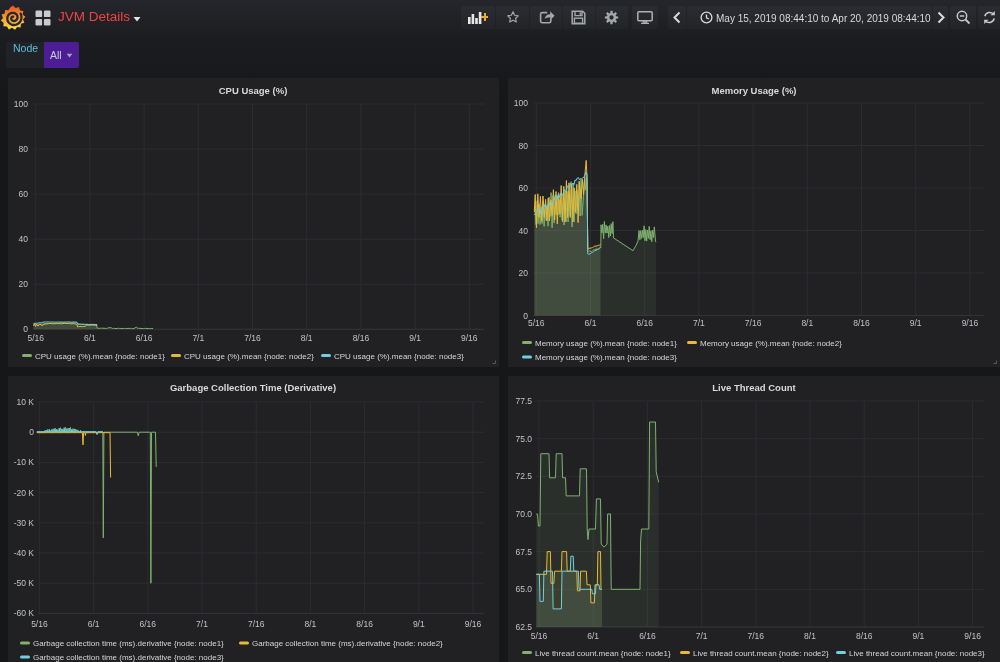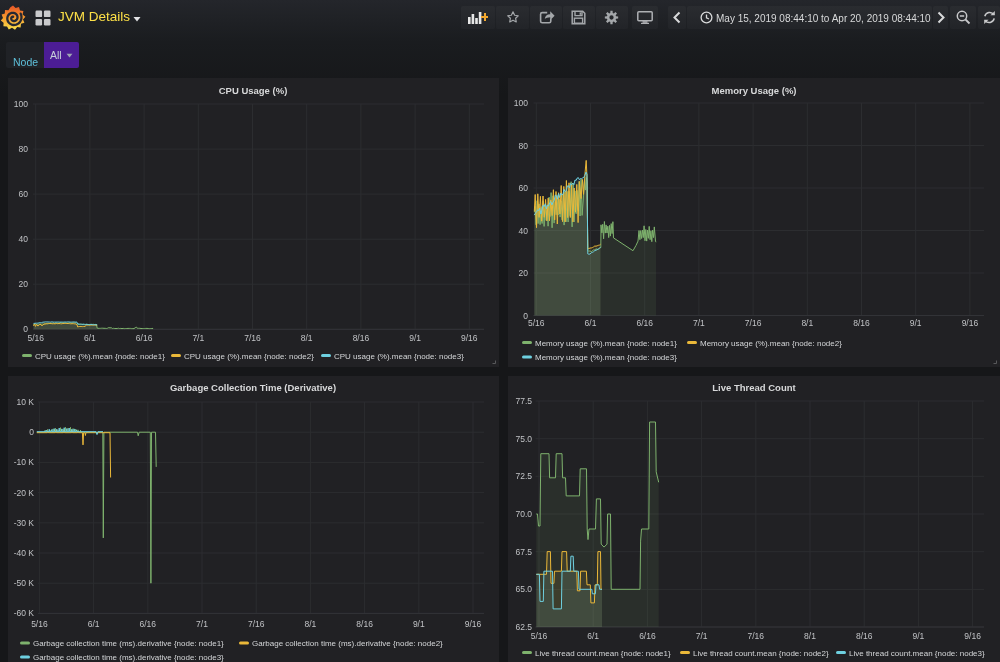--- a/index.html
+++ b/index.html
@@ -35,21 +35,21 @@
   <path d="M20.67 9.70 L21.22 11.18 L21.47 12.71 L21.43 14.24 L21.11 15.71 L20.53 17.07 L19.71 18.28 L18.69 19.30 L17.52 20.10 L16.24 20.65 L14.90 20.94 L13.55 20.98 L12.24 20.76 L11.02 20.31 L9.92 19.65 L8.98 18.80 L8.24 17.82 L7.70 16.73 L7.39 15.58 L7.30 14.41 L7.43 13.27 L7.77 12.20 L8.30 11.23 L8.98 10.40 L9.79 9.72 L10.70 9.22 L11.66 8.91 L12.65 8.80 L13.61 8.86 L14.52 9.11 L15.35 9.51 L16.07 10.06 L16.66 10.71 L17.10 11.44 L17.38 12.23 L17.51 13.03 L17.48 13.81 L17.30 14.56 L17.00 15.24 L16.58 15.83 L16.08 16.31 L15.50 16.67 L14.89 16.91 L14.27 17.02 L13.66 17.01 L13.09 16.88 L12.57 16.66 L12.12 16.35 L11.76 15.97 L11.49 15.55 L11.32 15.10 L11.25 14.65 L11.26 14.22 L11.36 13.81 L11.53 13.46 L11.76 13.17 L12.02 12.94 L12.31 12.79 L12.60 12.70 L12.89 12.68 L13.15 12.73" fill="none" stroke="#262933" stroke-width="2.3" stroke-linecap="round"></path>
 </svg>
 
 <svg style="position:absolute;left:35px;top:10px" width="16" height="16" viewBox="0 0 16 16">
   <rect x="0.5" y="0.5" width="6.6" height="6.6" rx="1.2" fill="#c9cacc"></rect>
   <rect x="8.9" y="0.5" width="6.6" height="6.6" rx="1.2" fill="#c9cacc"></rect>
   <rect x="0.5" y="8.9" width="6.6" height="6.6" rx="1.2" fill="#c9cacc"></rect>
   <rect x="8.9" y="8.9" width="6.6" height="6.6" rx="1.2" fill="#c9cacc"></rect>
 </svg>
 
-<div class="navtxt" style="left:58px;top:9px;font-size:13.5px;font-weight:500;color:#fde047;">JVM Details</div>
+<div class="navtxt" style="left:58px;top:9px;font-size:13.5px;font-weight:500;color:#ef4444;">JVM Details</div>
 <svg style="position:absolute;left:132px;top:15px" width="10" height="8" viewBox="0 0 10 8">
   <path d="M1.5 2 L8.5 2 L5 6.5 Z" fill="#e3e4e6"></path>
 </svg>
 
 <div class="navbtn" style="left:461px;width:34px;"></div>
 <div class="navbtn" style="left:496px;width:33px;"></div>
 <div class="navbtn" style="left:530px;width:32px;"></div>
 <div class="navbtn" style="left:563px;width:32px;"></div>
 <div class="navbtn" style="left:596px;width:32px;"></div>
 <div class="navbtn" style="left:632px;width:26px;"></div>
@@ -113,21 +113,21 @@
   <line x1="9.5" y1="9.5" x2="13.5" y2="13.5" stroke="#c8c9cb" stroke-width="1.8"></line>
 </svg>
 
 <svg style="position:absolute;left:982px;top:10px" width="15" height="15" viewBox="0 0 24 24">
   <path d="M4.5 10 A8 8 0 0 1 19 7.5" fill="none" stroke="#c8c9cb" stroke-width="2.4"></path>
   <path d="M19.5 13.5 A8 8 0 0 1 5 16.5" fill="none" stroke="#c8c9cb" stroke-width="2.4"></path>
   <path d="M20.5 1.5 L20.5 8.5 L13.5 8.5 Z" fill="#c8c9cb"></path>
   <path d="M3.5 22.5 L3.5 15.5 L10.5 15.5 Z" fill="#c8c9cb"></path>
 </svg>
 
-<div style="position:absolute;left:6px;top:42px;height:26px;background:#202226;border-radius:2px 0 0 2px;padding:0 7px;display:flex;align-items:flex-end;">
+<div style="position:absolute;left:6px;top:42px;height:26px;background:#202226;border-radius:2px 0 0 2px;padding:0 7px;display:flex;align-items:flex-start;">
   <span style="color:#5dbfd9;font-size:10.5px;font-weight:500;">Node</span>
 </div>
 <div style="position:absolute;left:44px;top:42px;height:26px;background:#4c1d95;border-radius:0 2px 2px 0;padding:0 6px;display:flex;align-items:center;">
   <span style="color:#c7d0d9;font-size:10.5px;">All</span>
   <svg width="7" height="5" viewBox="0 0 8 6" style="margin-left:4px">
       <path d="M0.5 1 L7.5 1 L4 5.5 Z" fill="#9fa7b3"></path>
     </svg>
 </div>
 
 <svg id="chart" width="1000" height="662" viewBox="0 0 1000 662" font-family="Liberation Sans, sans-serif">

